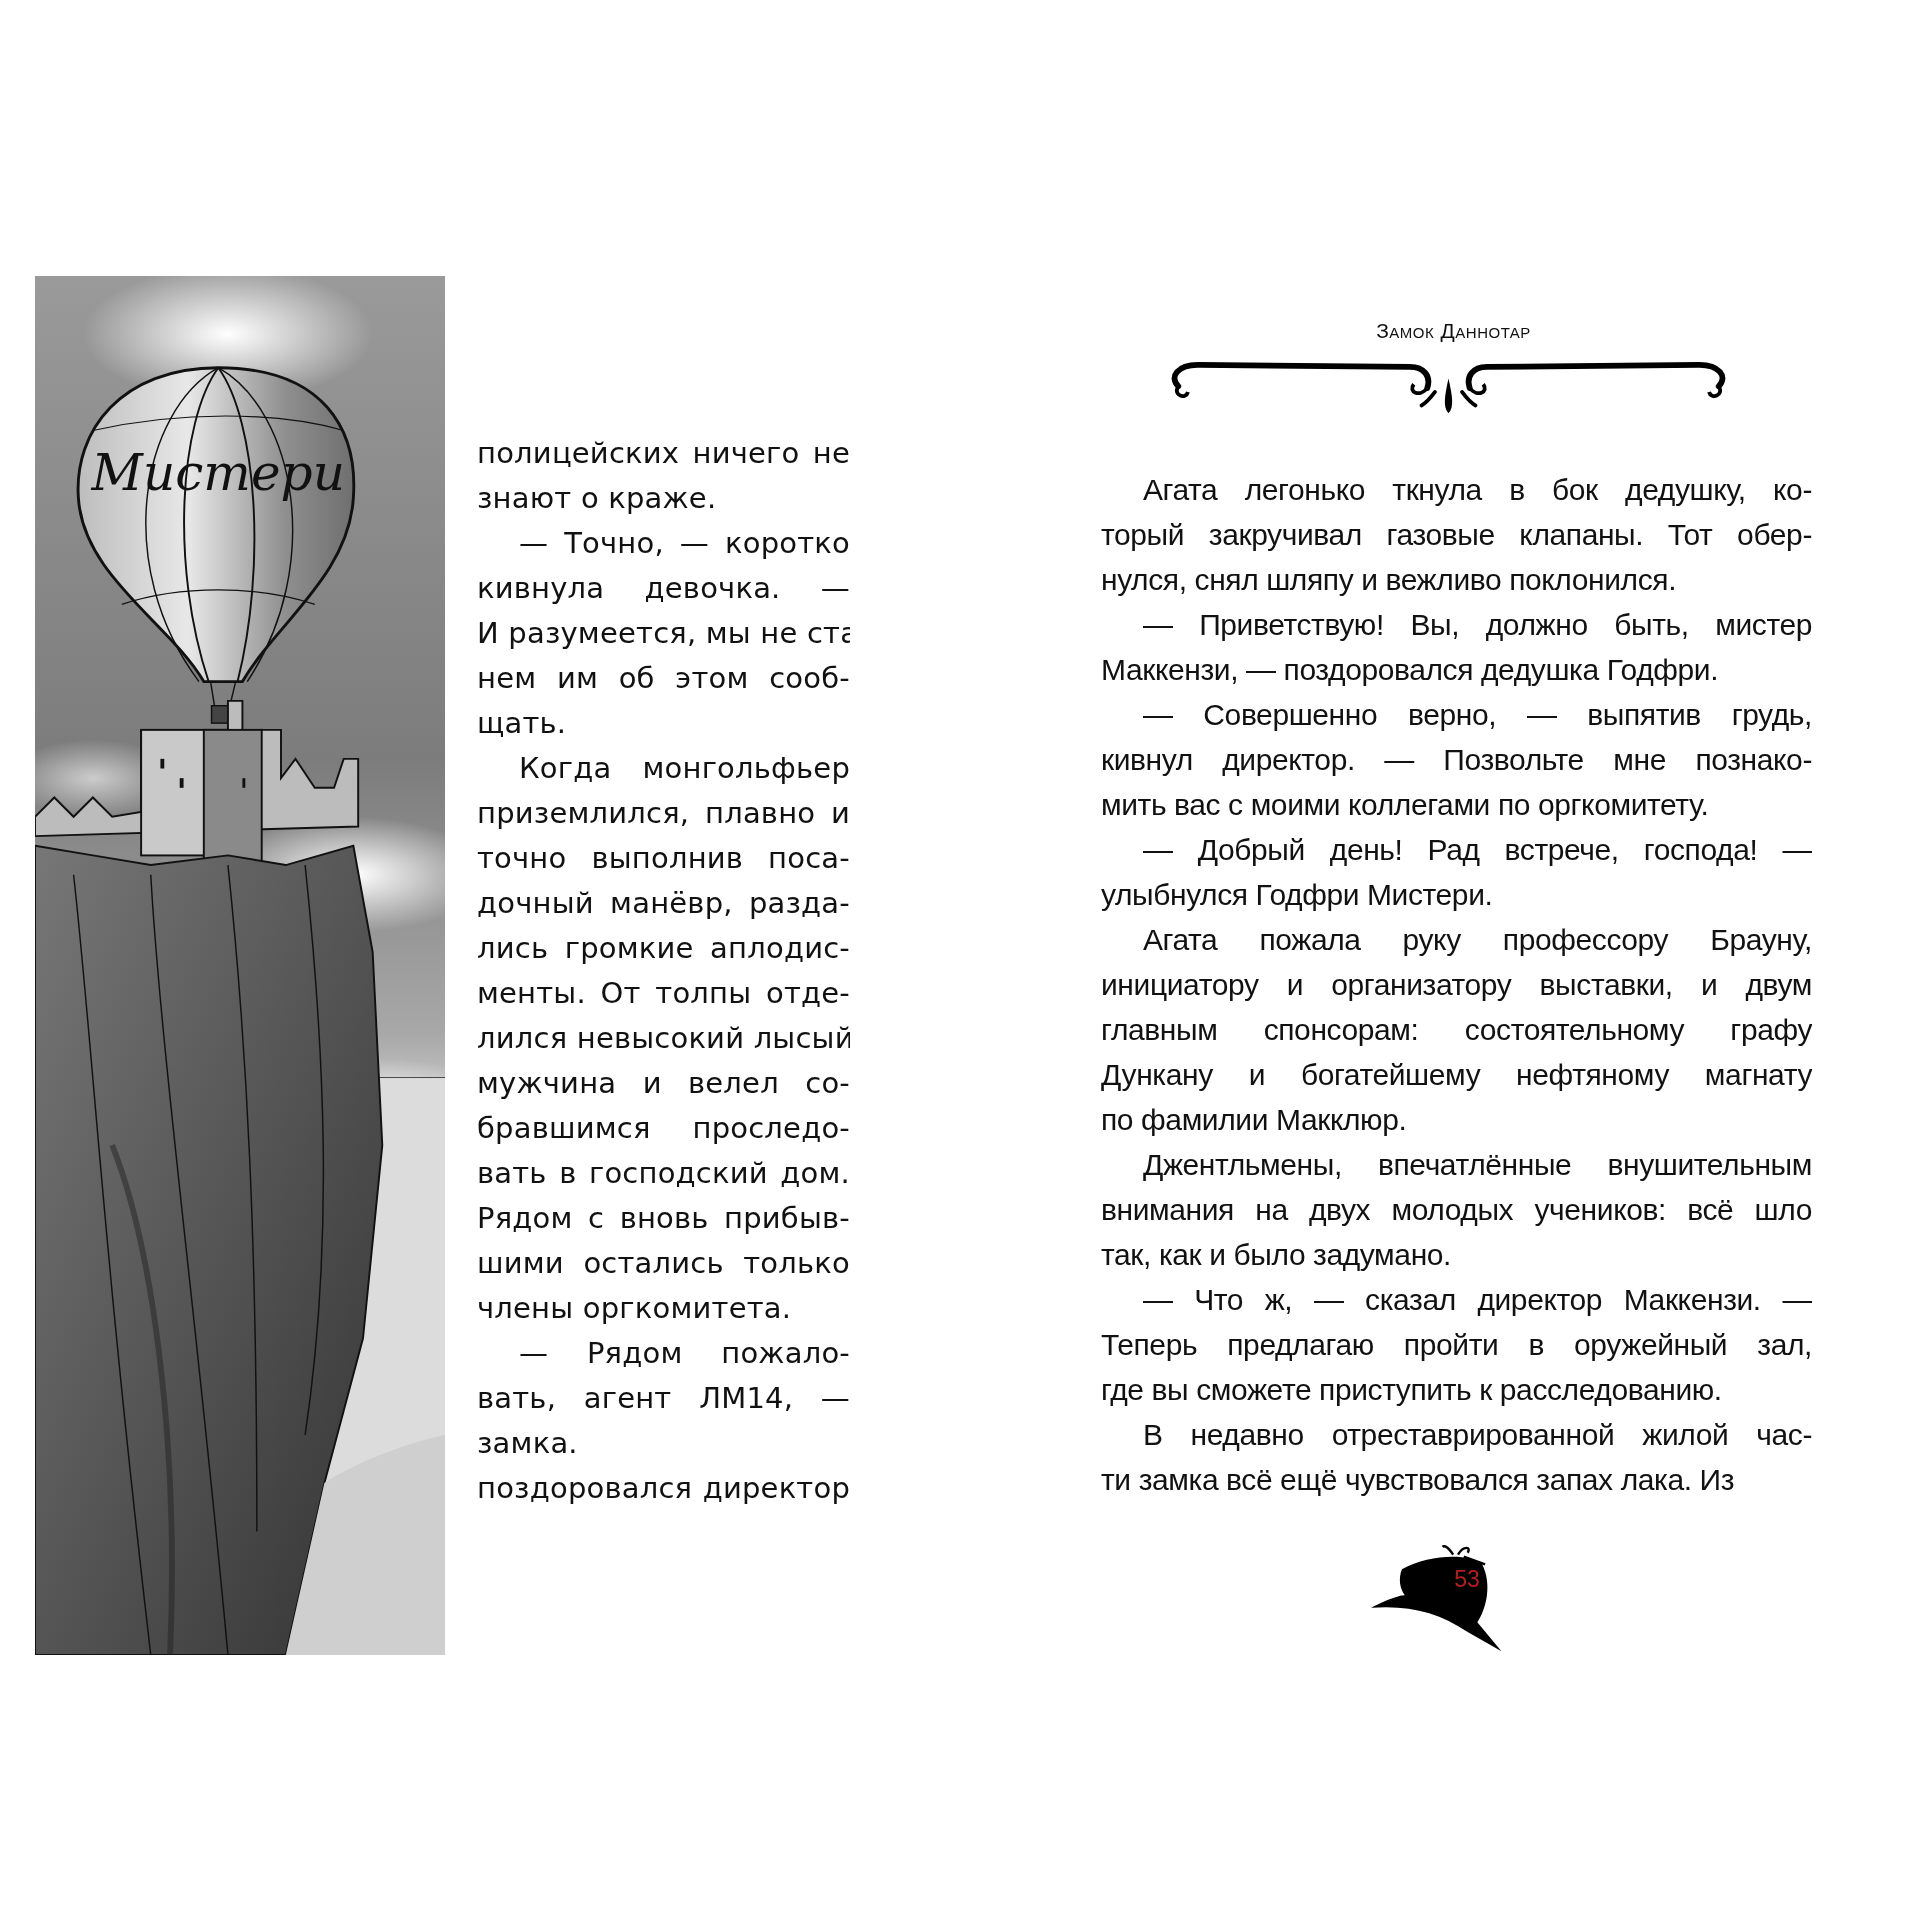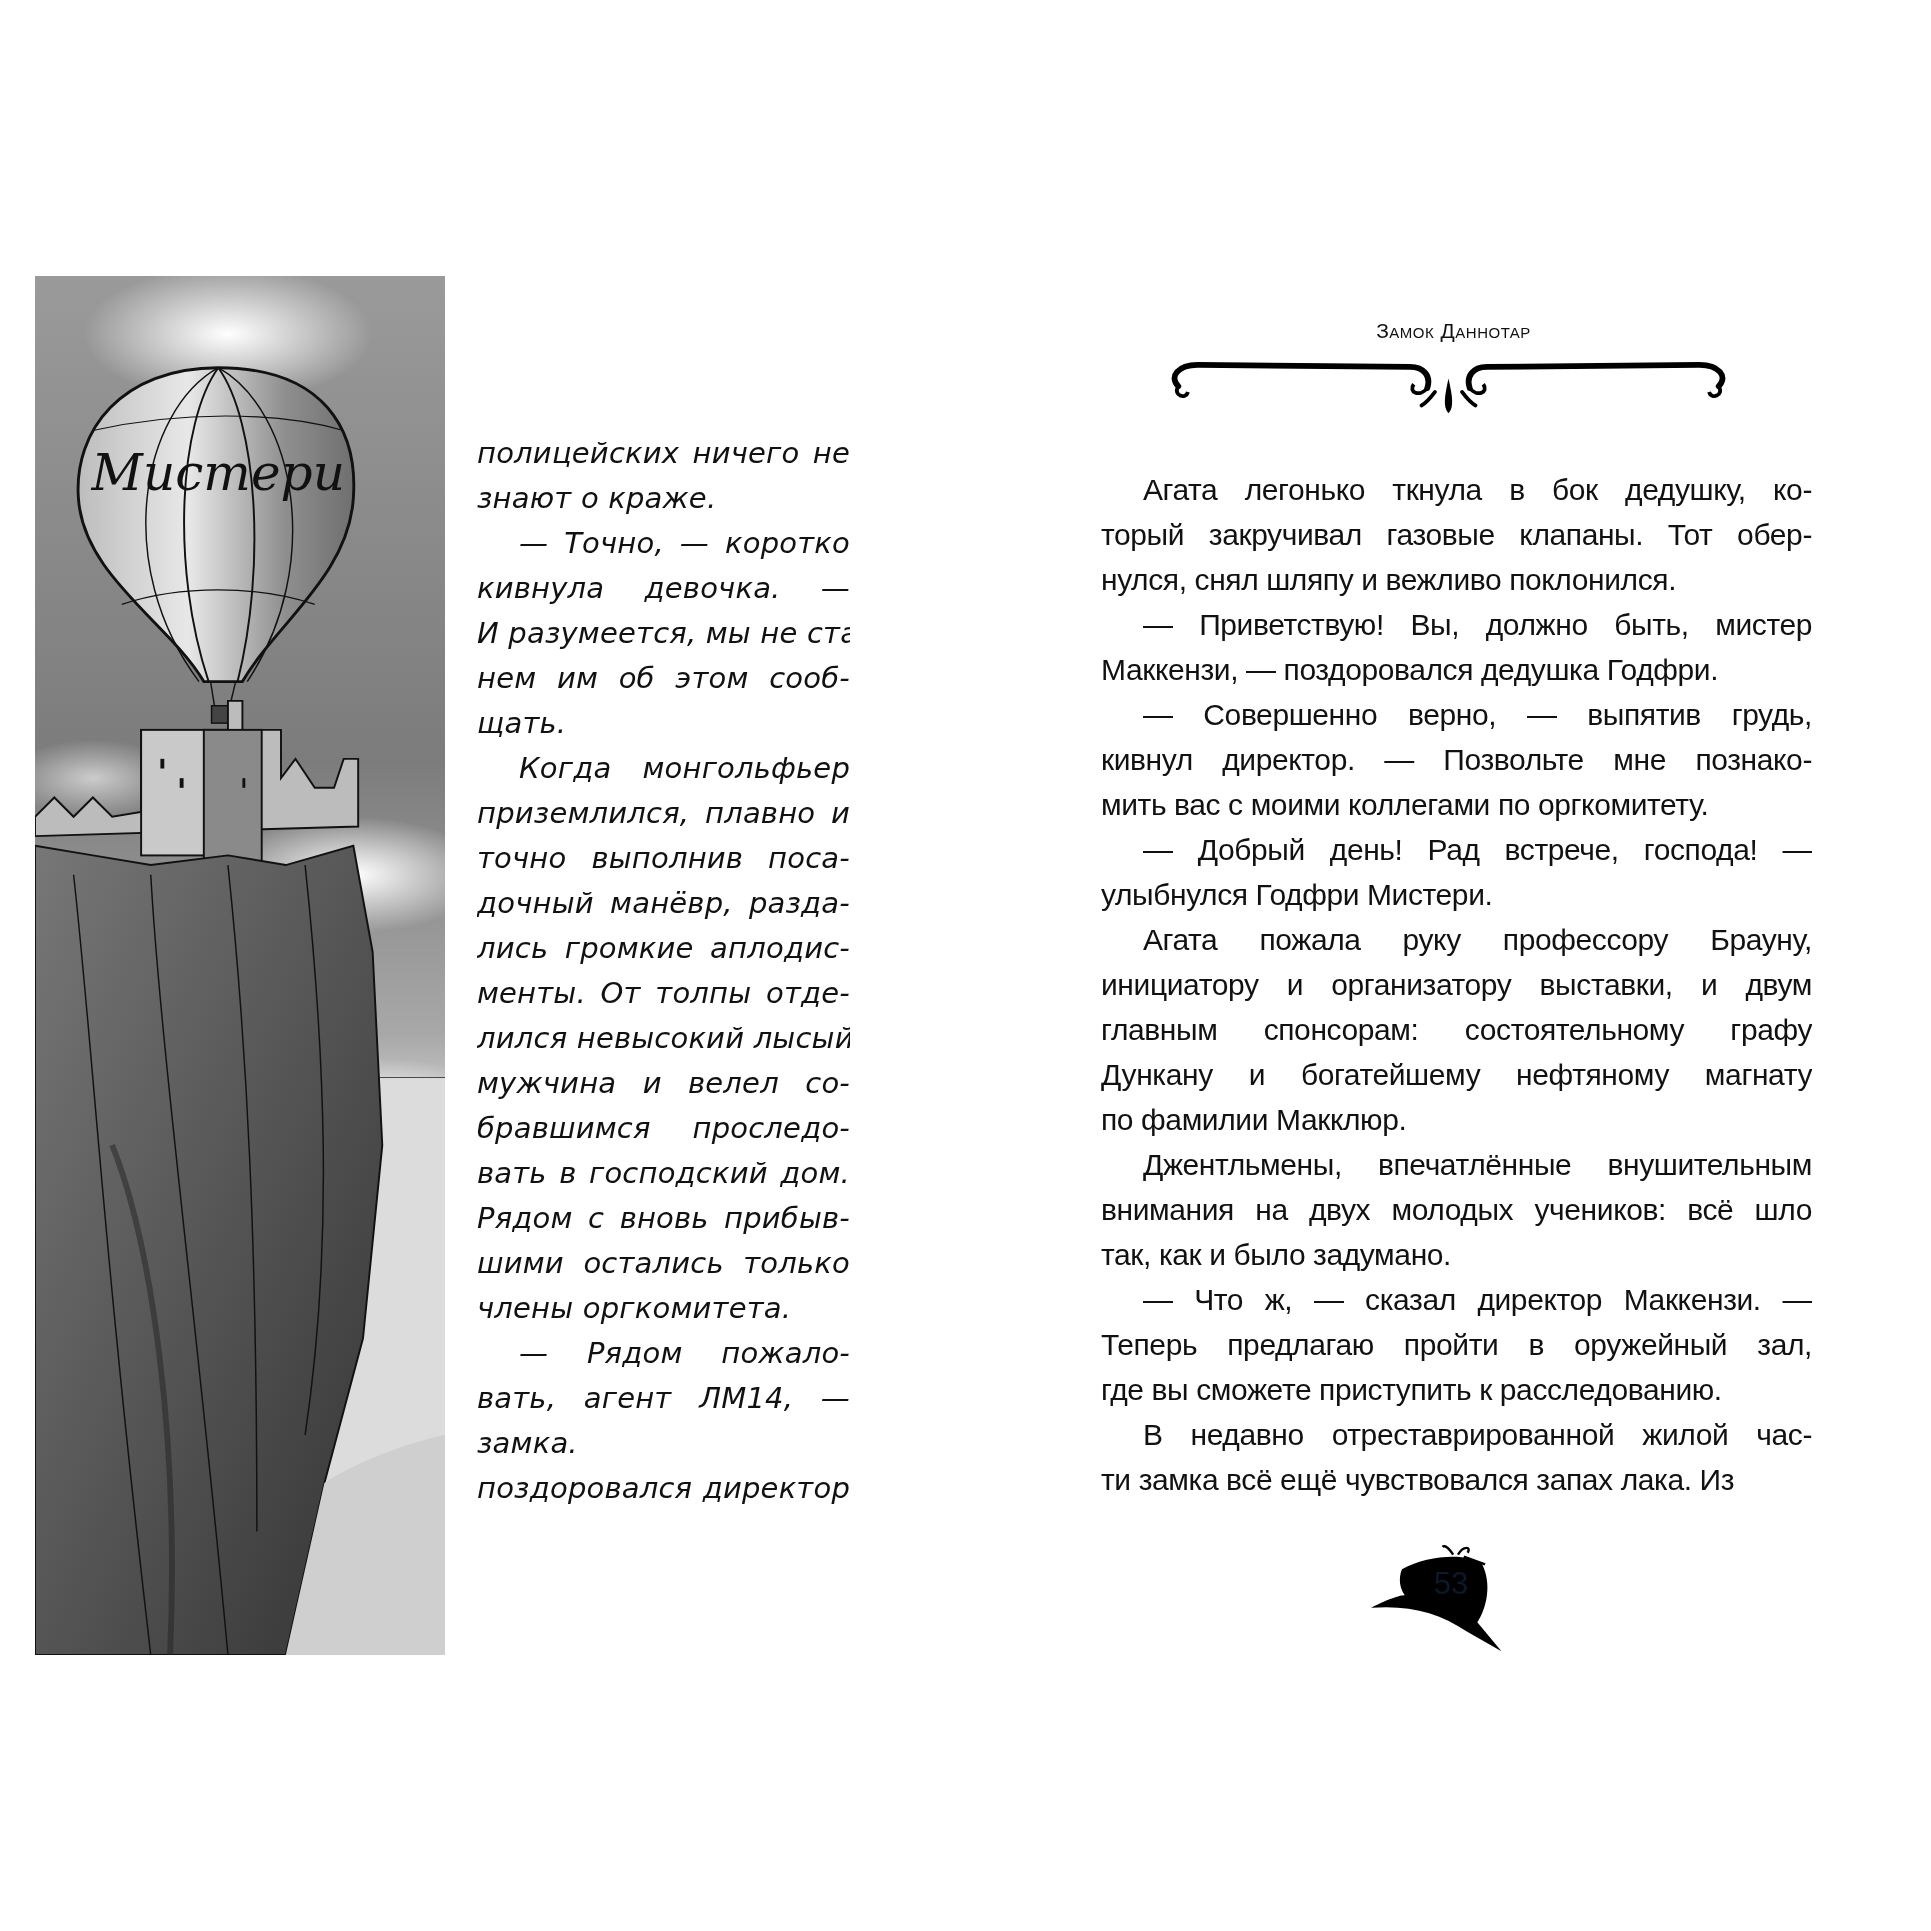--- a/index.html
+++ b/index.html
@@ -5,40 +5,40 @@
   html, body { margin: 0; padding: 0; background: #ffffff; }
   body { width: 1931px; height: 1931px; position: relative; overflow: hidden;
          font-family: "DejaVu Sans", sans-serif; color: #111; }
   .spread { position: absolute; inset: 0; }
 
   
   .illustration { position: absolute; left: 35px; top: 276px; width: 410px; height: 1379px; overflow: hidden; background: #eab308; }
   .illustration svg { display: block; width: 100%; height: 100%; }
 
   
-  .left-col { position: absolute; left: 477px; top: 431px; width: 373px; font-style: italic; }
+  .left-col { position: absolute; left: 477px; top: 431px; width: 373px; }
   .right-col { position: absolute; left: 1101px; top: 431px; width: 711px; margin-top: 36px; }
   .para { margin: 0; font-size: 30px; line-height: 45px; text-align: justify; }
   .left-col .para { font-family: "DejaVu Sans", sans-serif; font-size: 29px; letter-spacing: 0.2px; }
   .right-col .para { font-family: "Liberation Sans", sans-serif; font-size: 30px; letter-spacing: -0.4px; transform-origin: left top; }
   .line { display: block; text-align: justify; text-align-last: justify; white-space: nowrap; overflow: hidden; }
   .line.last { text-align-last: left; }
   .indent { padding-left: 42px; }
 
   
   .running-header { position: absolute; left: 1159px; top: 319px; width: 589px; text-align: center;
                     font-family: "Liberation Sans", sans-serif; font-size: 21px; letter-spacing: 0.5px; }
   .running-header .sc { font-variant: small-caps; }
   .ornament { position: absolute; left: 1159px; top: 357px; width: 579px; height: 68px; }
 
   
   .page-number-wrap { position: absolute; left: 1371px; top: 1545px; width: 174px; height: 135px; }
   .page-number-wrap svg { position: absolute; inset: 0; }
-  .page-number { position: absolute; left: 51px; top: 21px; width: 58px; text-align: center;
-                 color: #0f172a; font-family: "Liberation Sans", sans-serif; font-size: 31px; }
+  .page-number { position: absolute; left: 67px; top: 21px; width: 58px; text-align: center;
+                 color: #b91c1c; font-family: "Liberation Sans", sans-serif; font-size: 23px; }
 </style>
 </head>
 <body>
 
 <div class="spread">
 
   <div class="illustration">
     <svg viewBox="0 0 425 1428" preserveAspectRatio="none">
       <defs>
         <linearGradient id="sky" x1="0" y1="0" x2="0" y2="1">

